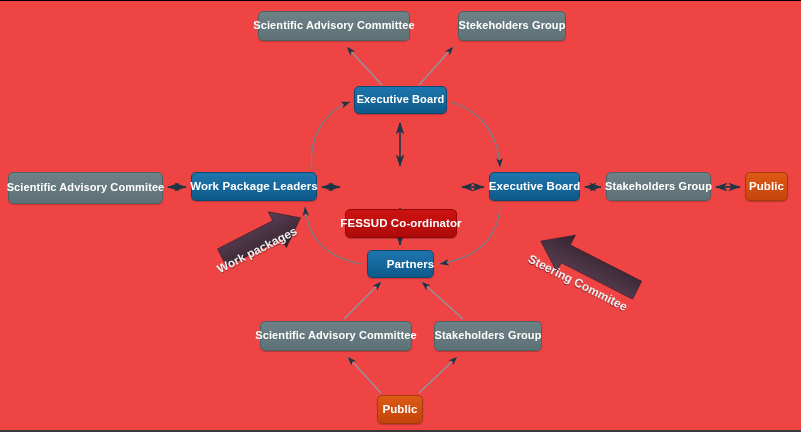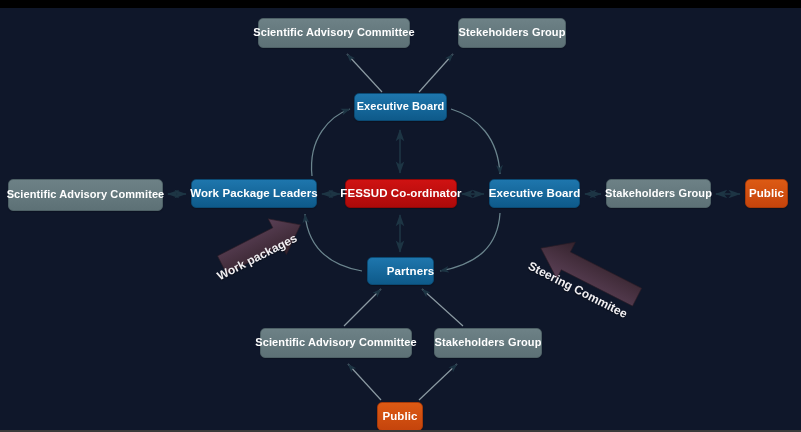--- a/index.html
+++ b/index.html
@@ -1,23 +1,23 @@
 <!DOCTYPE html>
 <html><head>
 <meta charset="utf-8">
 <style>
   html,body{margin:0;padding:0;background:#ffffff;}
   body{font-family:"Liberation Sans",sans-serif;}
   #stage{
     position:relative;
     width:801px;height:432px;
-    background:#0f172a;
+    background:#ef4444;
     overflow:hidden;
     box-sizing:border-box;
-    border-top:8px solid #000000;
+    border-top:1px solid #000000;
     border-bottom:2px solid #3a3a3a;
   }
   #svg-layer{position:absolute;left:0;top:0;width:801px;height:432px;}
   .node{
     position:absolute;
     box-sizing:border-box;
     display:flex;align-items:center;justify-content:center;
     text-align:center;
     border-radius:5px;
     color:#ffffff;
@@ -34,20 +34,21 @@
   }
   .n-blue{
     background:linear-gradient(#1e76ad,#0e5a8a);
     border:1px solid #0b4a73;
     box-shadow:0 1px 1px rgba(0,0,0,.22);
   }
   .n-red{
     background:linear-gradient(#cf1212,#ad0a0a);
     border:1px solid #8f0808;
     box-shadow:0 1px 1px rgba(0,0,0,.22);
+    margin-top:37px;
   }
   .n-orange{
     background:linear-gradient(#dc5a14,#c5440c);
     border:1px solid #a63a09;
     box-shadow:0 1px 1px rgba(0,0,0,.22);
   }
   .banner{
     position:absolute;
     z-index:6;
     color:#f0eef1;

